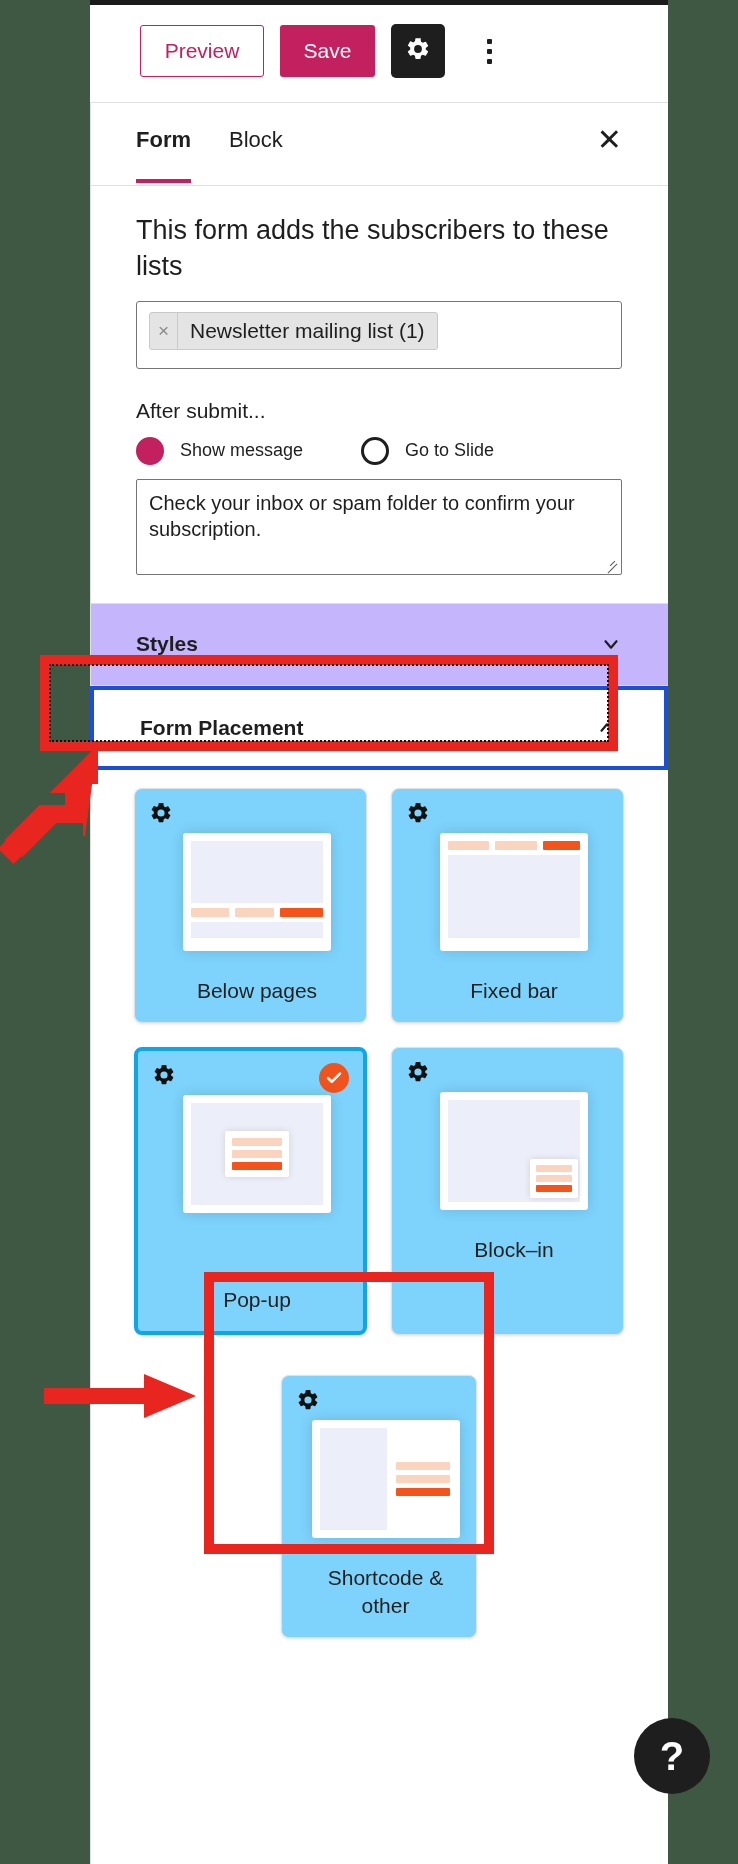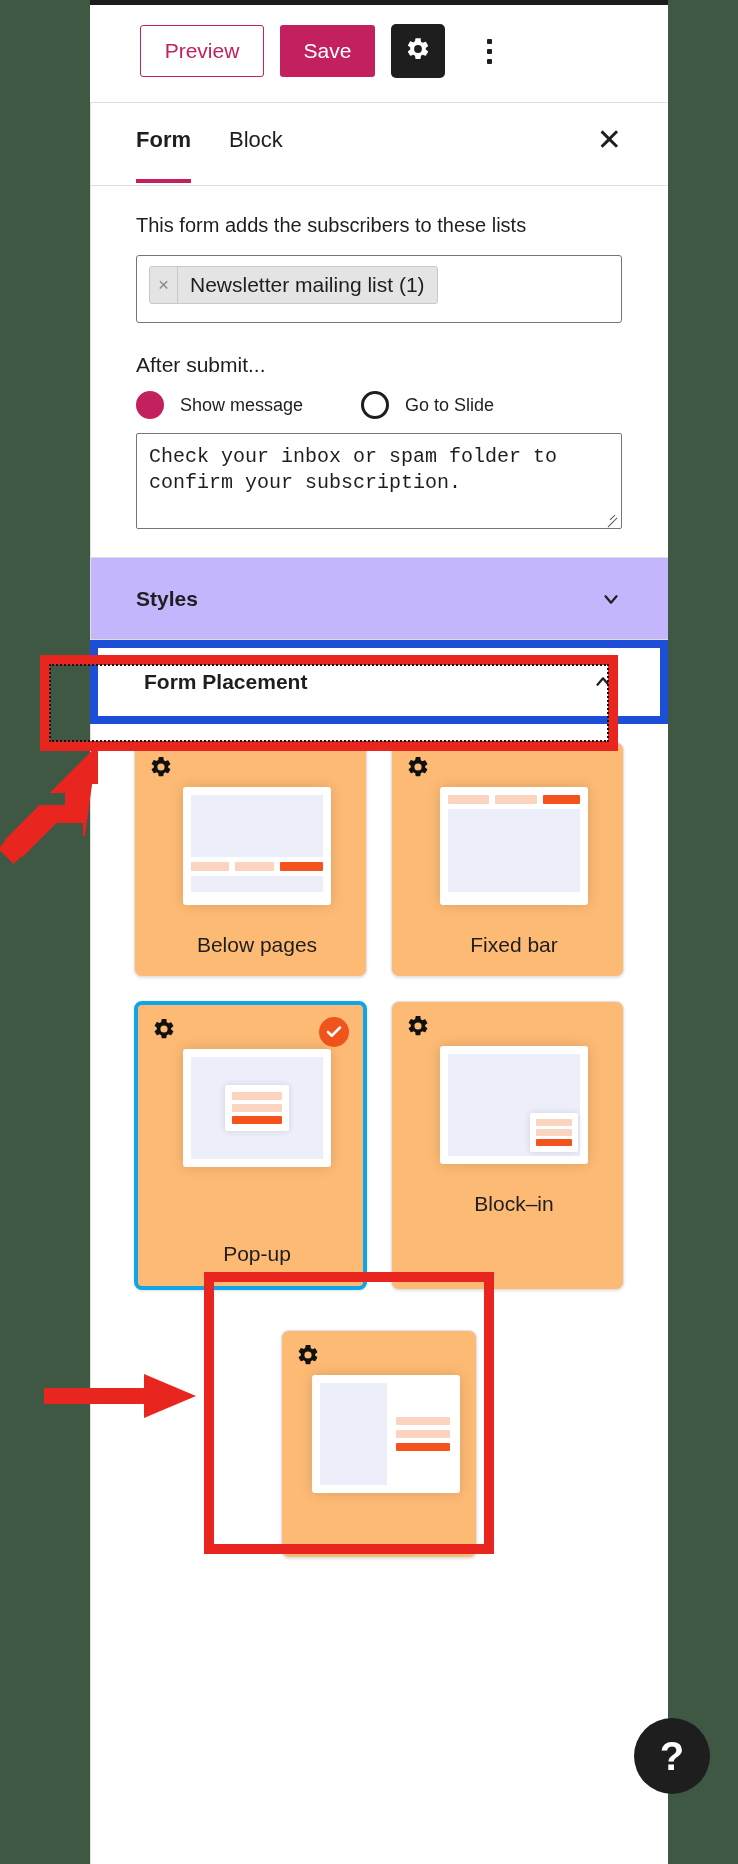--- a/index.html
+++ b/index.html
@@ -56,21 +56,21 @@
          display:flex; align-items:center; }
   .tab.active { font-weight: 700; }
   .tab.active::after {
     content:''; position:absolute; left:0; right:0; bottom:-1px; height:4px; background:#c2205f;
   }
   .tab-gap { width: 38px; }
   .tab-close { margin-left:auto; font-size:30px; color:#1e1e1e; cursor:pointer; line-height:1;}
 
   
   .section { padding: 26px 46px 28px 46px; border-bottom: 1px solid #e0e0e0; }
-  .lbl { font-size: 20px; color: #1e1e1e; line-height: 1.35; }
+  .lbl { font-size: 27px; color: #1e1e1e; line-height: 1.35; }
   .token-box {
     margin-top: 16px; border: 1px solid #757575; border-radius: 3px;
     min-height: 68px; padding: 10px 12px; background:#fff;
   }
   .token {
     display:inline-flex; align-items:stretch; background:#e4e4e4;
     border:1px solid #c9c9c9; border-radius:3px; overflow:hidden; height:38px;
   }
   .token-x {
     width: 28px; display:flex; align-items:center; justify-content:center;
@@ -81,21 +81,21 @@
   .after-label { margin-top: 30px; font-size: 21px; color:#1e1e1e; }
   .radio-row { margin-top: 14px; display:flex; align-items:center; gap: 16px; }
   .radio { width: 28px; height: 28px; border-radius: 50%; border: 3px solid #1e1e1e;
            background:#fff; cursor:pointer; position:relative; flex:none; }
   .radio.checked { border-color:#c2205f; background:#c2205f; border-width:8px; }
   .radio-txt { font-size: 18px; color:#1e1e1e; }
   .radio-gap { width: 26px; }
 
   .msg-box {
     margin-top: 14px; border:1px solid #757575; border-radius:2px; background:#fff;
-    height: 96px; padding: 10px 12px; position:relative;font-family:Liberation Mono, monospace;
+    height: 96px; padding: 10px 12px; position:relative;
   }
   .msg-box .txt { font-size:20px; line-height:1.32; color:#1e1e1e; }
   .resize { position:absolute; right:3px; bottom:2px; width:14px; height:14px; }
   .resize::before, .resize::after {
     content:''; position:absolute; background:#5a5a5a; height:1px; width:13px;
     transform: rotate(-45deg); right:-1px;
   }
   .resize::before { bottom:3px; width:13px; }
   .resize::after { bottom:8px; width:7px; right:2px; }
 
@@ -103,30 +103,30 @@
   .acc {
     height: 82px; display:flex; align-items:center; justify-content:space-between;
     padding: 0 46px; border-bottom: 1px solid #e0e0e0; cursor:pointer; background:#c4b5fd;
   }
   .acc-title { font-size:21px; font-weight:700; color:#1e1e1e; }
   .chev { width:22px; height:22px; }
 
   .acc-placement {
     position: relative; height: 84px; display:flex; align-items:center;
     justify-content:space-between; padding: 0 46px; background:#fff;
-    border: 8px solid #1d4ed8; cursor:pointer;
+    border: 4px solid #1d4ed8; cursor:pointer;
   }
 
   
   .grid {
     padding: 18px 44px 40px 44px; display: grid;
     grid-template-columns: 1fr 1fr; gap: 24px 24px; background:#fff;
   }
   .card {
-    background:#fdba74; border:1px solid #e2e2e2; border-radius:8px;
+    background:#7dd3fc; border:1px solid #e2e2e2; border-radius:8px;
     box-shadow: 0 1px 3px rgba(0,0,0,.12); padding: 14px 14px 18px 27px;
     position:relative; cursor:pointer; min-height: 228px;
     display:flex; flex-direction:column; align-items:center;
   }
   .card.selected { border: 4px solid #0ea5e9; gap: 47px; }
   .card-gear { position:absolute; left:14px; top:12px; }
   .card-check {
     position:absolute; right:14px; top:12px; width:30px; height:30px;
     border-radius:50%; background:#f1531c; display:flex; align-items:center;
     justify-content:center;
@@ -370,20 +370,21 @@
         <div class="thumb-wrap">
           <div class="thumb t-short">
             <div class="col-l bluefill"></div>
             <div class="col-r">
               <div class="peach"></div>
                 <div class="peach"></div>
                 <div class="orange"></div>
             </div>
           </div>
         </div>
+        <div class="card-label">Shortcode &amp; other</div>
       </div>
     </div>
   </div>
 
   <div class="help">
     <span>?</span>
   </div>
 
   <div class="anno-box dotted" style="left:40px; top:655px; width:578px; height:96px;"></div>
 

